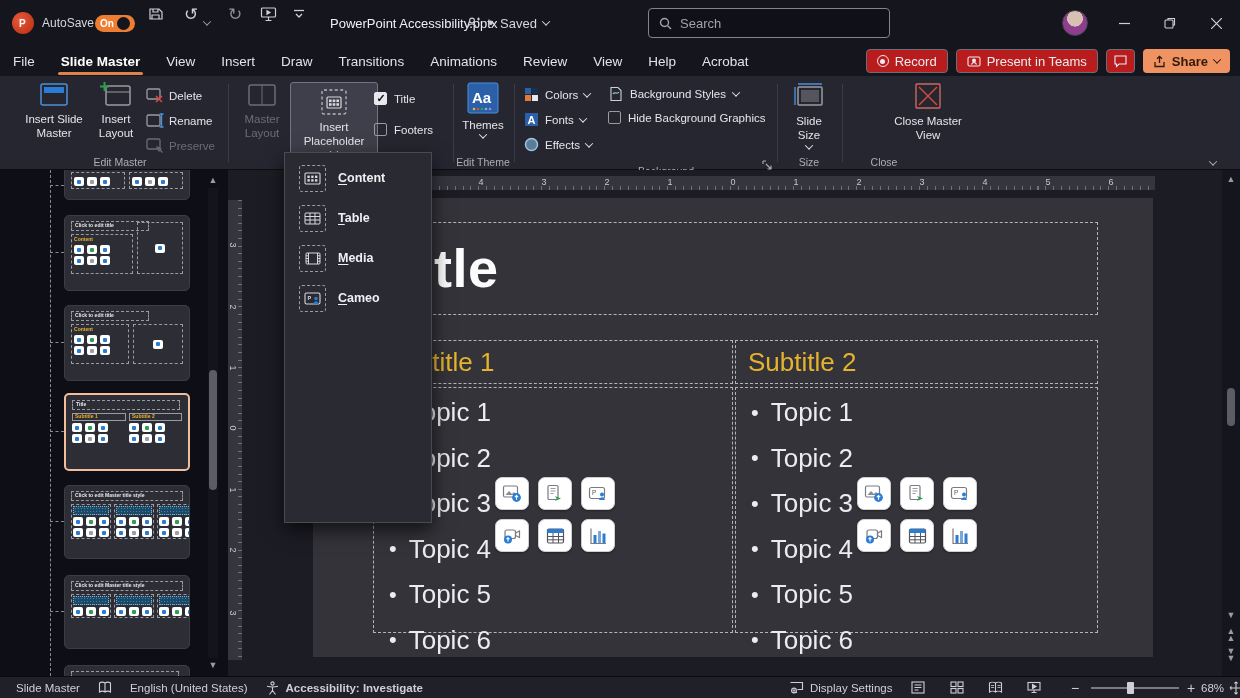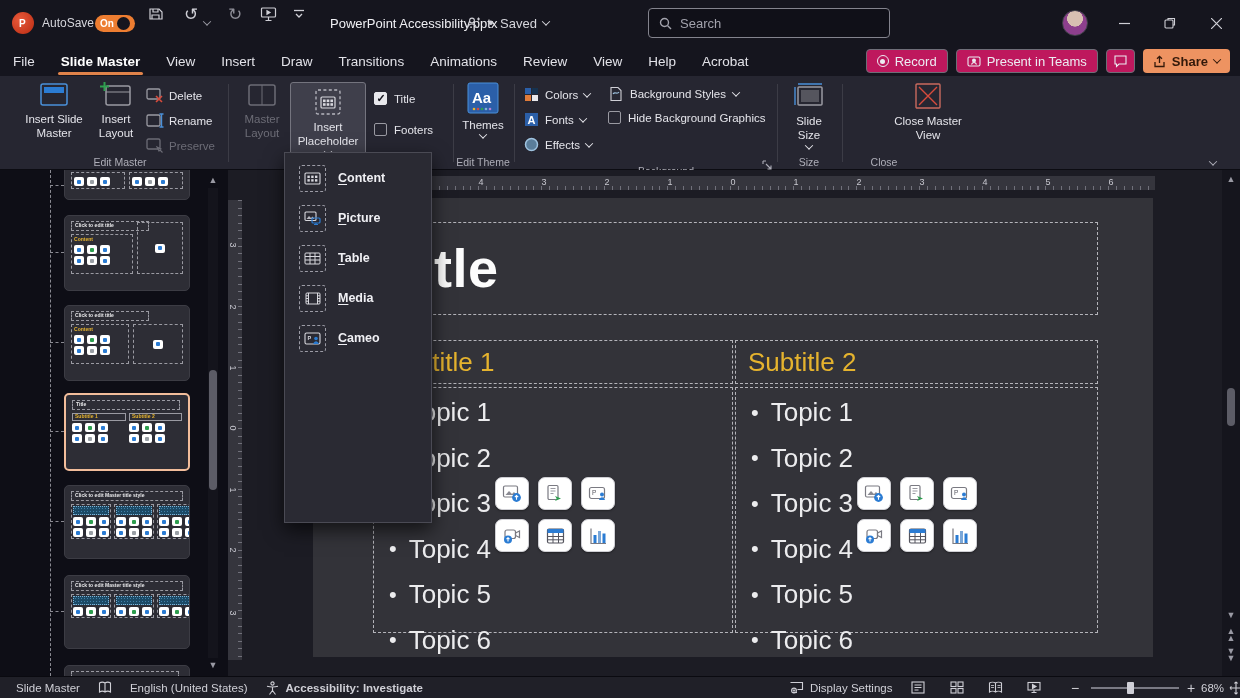--- a/index.html
+++ b/index.html
@@ -23,21 +23,21 @@
   .searchbox { position:absolute; left:648px; top:8px; width:242px; height:30px; border:1px solid #83838d; border-radius:4px; background:#101018; display:flex; align-items:center; padding:0 10px; gap:8px; color:#a2a2ac; font-size:13px; }
   .avatar { position:absolute; left:1062px; top:10px; width:26px; height:26px; border-radius:50%; background:radial-gradient(circle at 50% 32%, #d8c0b2 0 38%, #8d3f8d 40%); border:1px solid #44444c; }
   .winbtn { position:absolute; top:0; width:44px; height:46px; display:flex; align-items:center; justify-content:center; color:#cfcfd6; font-size:14px; }
 
   
   .menubar { position:absolute; left:0; top:46px; width:1240px; height:30px; background:#15151e; display:flex; align-items:center; }
   .mtab { padding:0 13px; font-size:13.5px; color:#e2e2e8; height:30px; display:flex; align-items:center; position:relative; }
   .mtab.active { font-weight:700; color:#fff; }
   .mtab.active::after { content:""; position:absolute; left:10px; right:10px; bottom:1px; height:3px; border-radius:2px; background:#e0834a; }
   .mb-right { position:absolute; right:10px; top:3px; display:flex; align-items:center; gap:8px; }
-  .pill-btn { height:24px; border:1px solid #6e6e78; border-radius:4px; display:flex; align-items:center; gap:6px; padding:0 10px; font-size:13px; color:#ececf2; background:#be185d; }
+  .pill-btn { height:24px; border:1px solid #6e6e78; border-radius:4px; display:flex; align-items:center; gap:6px; padding:0 10px; font-size:13px; color:#ececf2; background:#b91c1c; }
   .share-btn { height:24px; border-radius:4px; background:#ee9361; color:#33190a; display:flex; align-items:center; gap:6px; padding:0 10px; font-size:13px; font-weight:600; }
   .rec-dot { width:12px; height:12px; border:1.5px solid #ececf2; border-radius:50%; display:flex; align-items:center; justify-content:center; }
   .rec-dot::after { content:""; width:5px; height:5px; background:#ececf2; border-radius:50%; }
 
   
   .ribbon { position:absolute; left:0; top:76px; width:1240px; height:94px; background:#262631; border-bottom:1px solid #0c0c12; }
   .rdiv { position:absolute; top:8px; height:78px; width:1px; background:#3c3c46; }
   .rgroup-label { position:absolute; top:80px; font-size:10.5px; color:#aeaeb8; text-align:center; }
   .bigbtn { position:absolute; top:6px; display:flex; flex-direction:column; align-items:center; gap:4px; font-size:11.5px; color:#e4e4ea; text-align:center; line-height:1.25; }
   .bigbtn.disabled { color:#6c6c76; }
@@ -262,21 +262,21 @@
     <div class="rgroup-label" style="left:60px; width:120px;">Edit Master</div>
     <div class="rdiv" style="left:228px;"></div>
 
     <div class="bigbtn disabled" style="left:236px; width:52px;">
       <svg width="32" height="26" viewBox="0 0 32 26" fill="none">
           <rect x="3" y="3" width="26" height="20" rx="2" stroke="#6c6c76" stroke-width="1.5"></rect>
           <path d="M16 3v20" stroke="#6c6c76"></path>
         </svg>
       <span>Master Layout</span>
     </div>
-    <div class="bigbtn sel-big" style="left:290px; width:76px; height:76px; padding-top:5px;">
+    <div class="bigbtn sel-big" style="left:290px; width:88px; height:76px; padding-top:5px;">
       <svg width="30" height="28" viewBox="0 0 30 28" fill="none">
           <rect x="3" y="2" width="24" height="24" rx="2" stroke="#b8b8c0" stroke-width="1.3" stroke-dasharray="3 2.4"></rect>
           <rect x="8" y="9" width="14" height="11" rx="1" stroke="#d8d8de" stroke-width="1.2"></rect>
           <g fill="#d8d8de">
             <rect x="10" y="11.5" width="2.6" height="2.6"></rect>
             <rect x="13.7" y="11.5" width="2.6" height="2.6"></rect>
             <rect x="17.4" y="11.5" width="2.6" height="2.6"></rect>
             <rect x="10" y="15.2" width="2.6" height="2.6"></rect>
             <rect x="13.7" y="15.2" width="2.6" height="2.6"></rect>
             <rect x="17.4" y="15.2" width="2.6" height="2.6"></rect>
@@ -764,31 +764,20 @@
               <rect x="3.4" y="7.2" width="2.4" height="2.4"></rect>
               <rect x="7.2" y="7.2" width="2.4" height="2.4"></rect>
               <rect x="11" y="7.2" width="2.4" height="2.4"></rect>
             </g>
           </svg>
         </span>
       <span><span></span><span class="accel">C</span><span>ontent</span></span>
     </div>
     <div class="dd-item">
       <span class="ph-ic">
-          <svg width="17" height="14" viewBox="0 0 17 14" fill="none">
-            <rect x="1" y="1" width="11" height="8.5" rx="1" stroke="#d8d8de" stroke-width="1.1"></rect>
-            <path d="M2.5 8l2.5-3 2 2 1.5-1.5L10.5 8z" fill="#b8b8c0"></path>
-            <rect x="8" y="7" width="8" height="5" rx="1" stroke="#2b7cd3" stroke-width="1.2"></rect>
-            <path d="M12 12v1.5M10 13.5h4" stroke="#2b7cd3" stroke-width="1.1"></path>
-          </svg>
-        </span>
-      <span><span></span><span class="accel">P</span><span>icture</span></span>
-    </div>
-    <div class="dd-item">
-      <span class="ph-ic">
           <svg width="17" height="13" viewBox="0 0 17 13" fill="none" stroke="#d8d8de" stroke-width="1">
             <rect x="1" y="1" width="15" height="11" rx="1"></rect>
             <path d="M1 4.5h15M1 8h15M6 1v11M11 1v11"></path>
           </svg>
         </span>
       <span><span></span><span class="accel">T</span><span>able</span></span>
     </div>
     <div class="dd-item">
       <span class="ph-ic">
           <svg width="16" height="13" viewBox="0 0 16 13" fill="none" stroke="#d8d8de" stroke-width="1">

